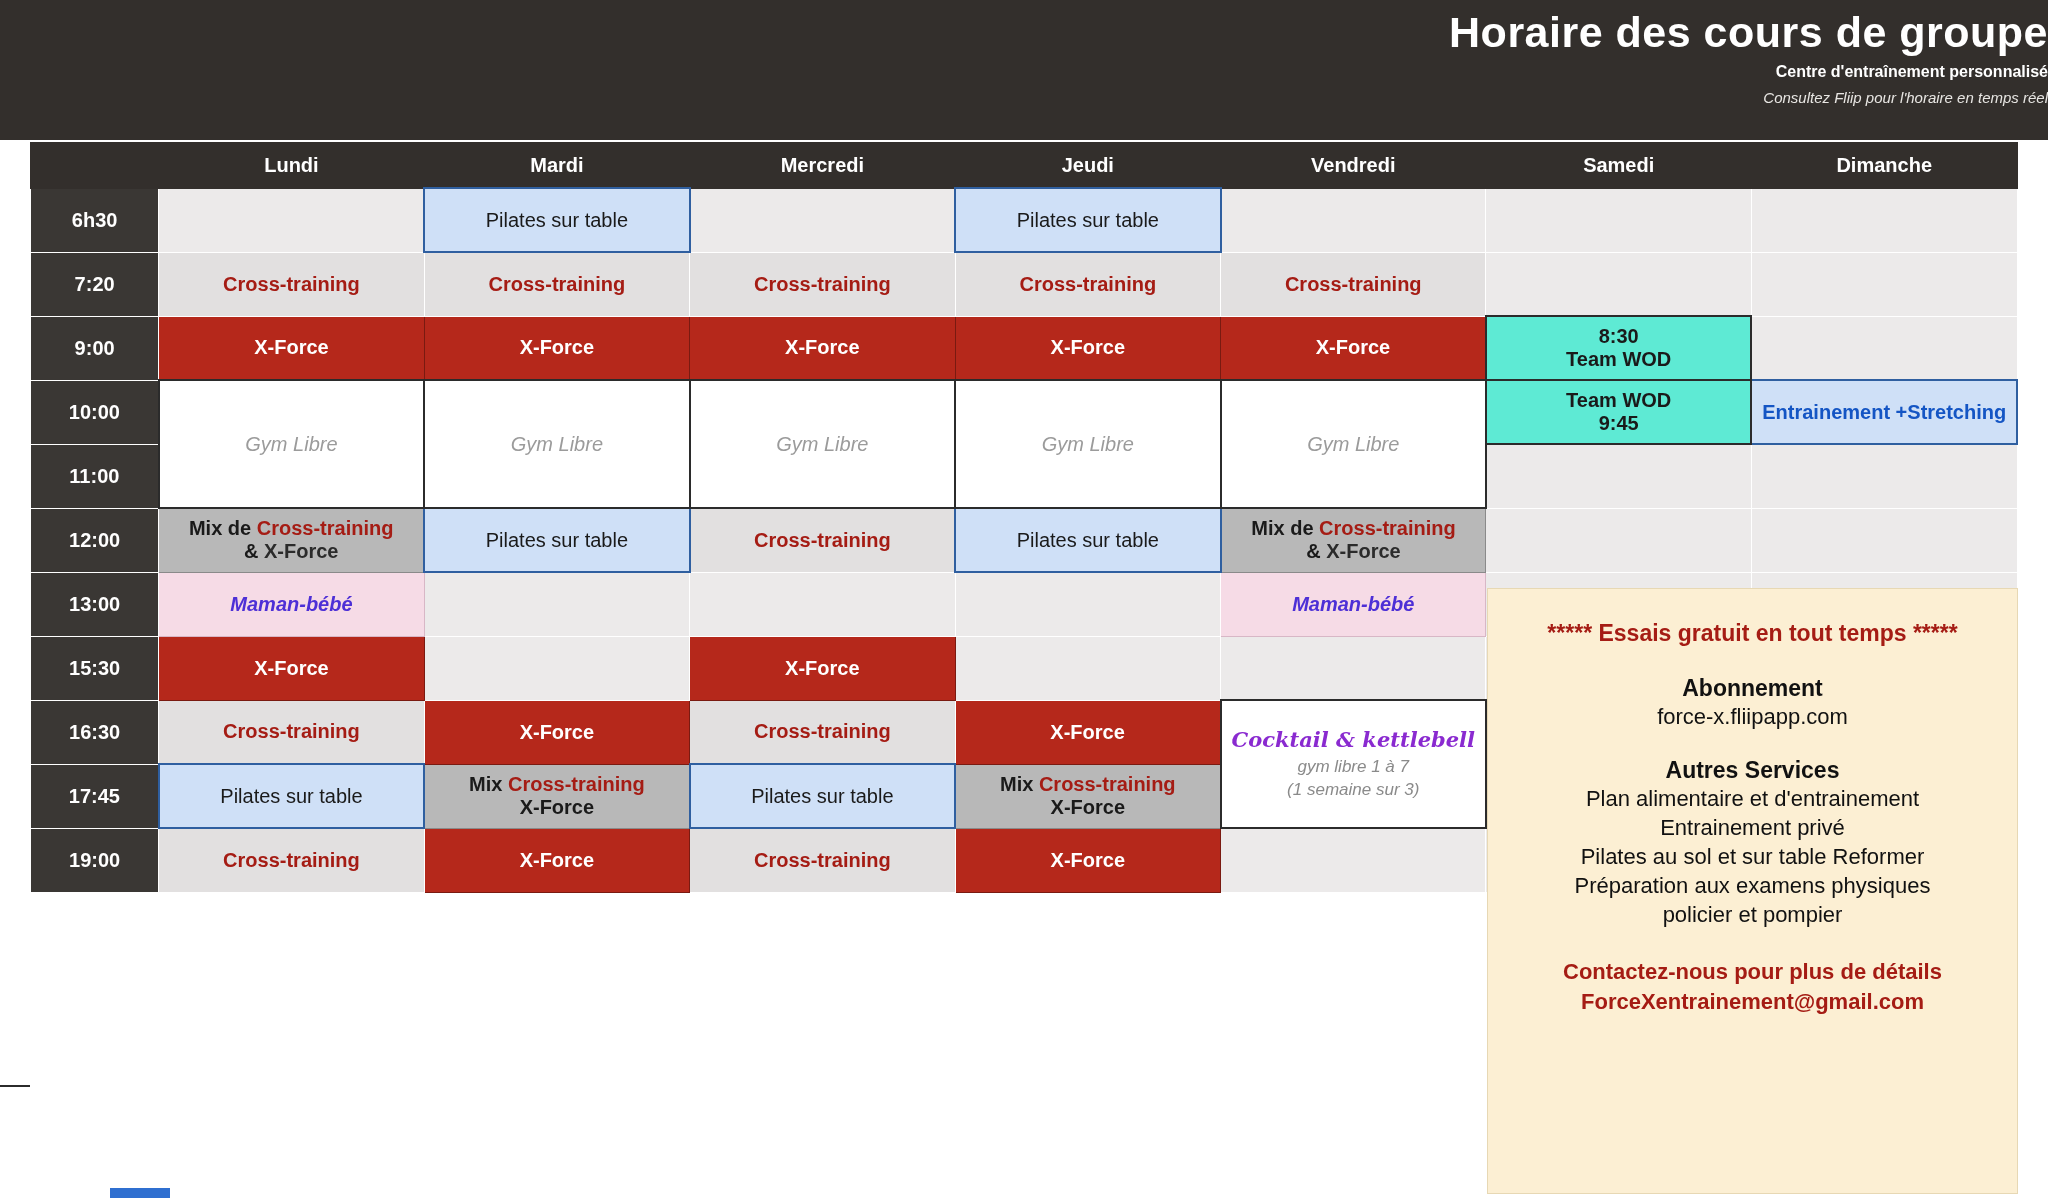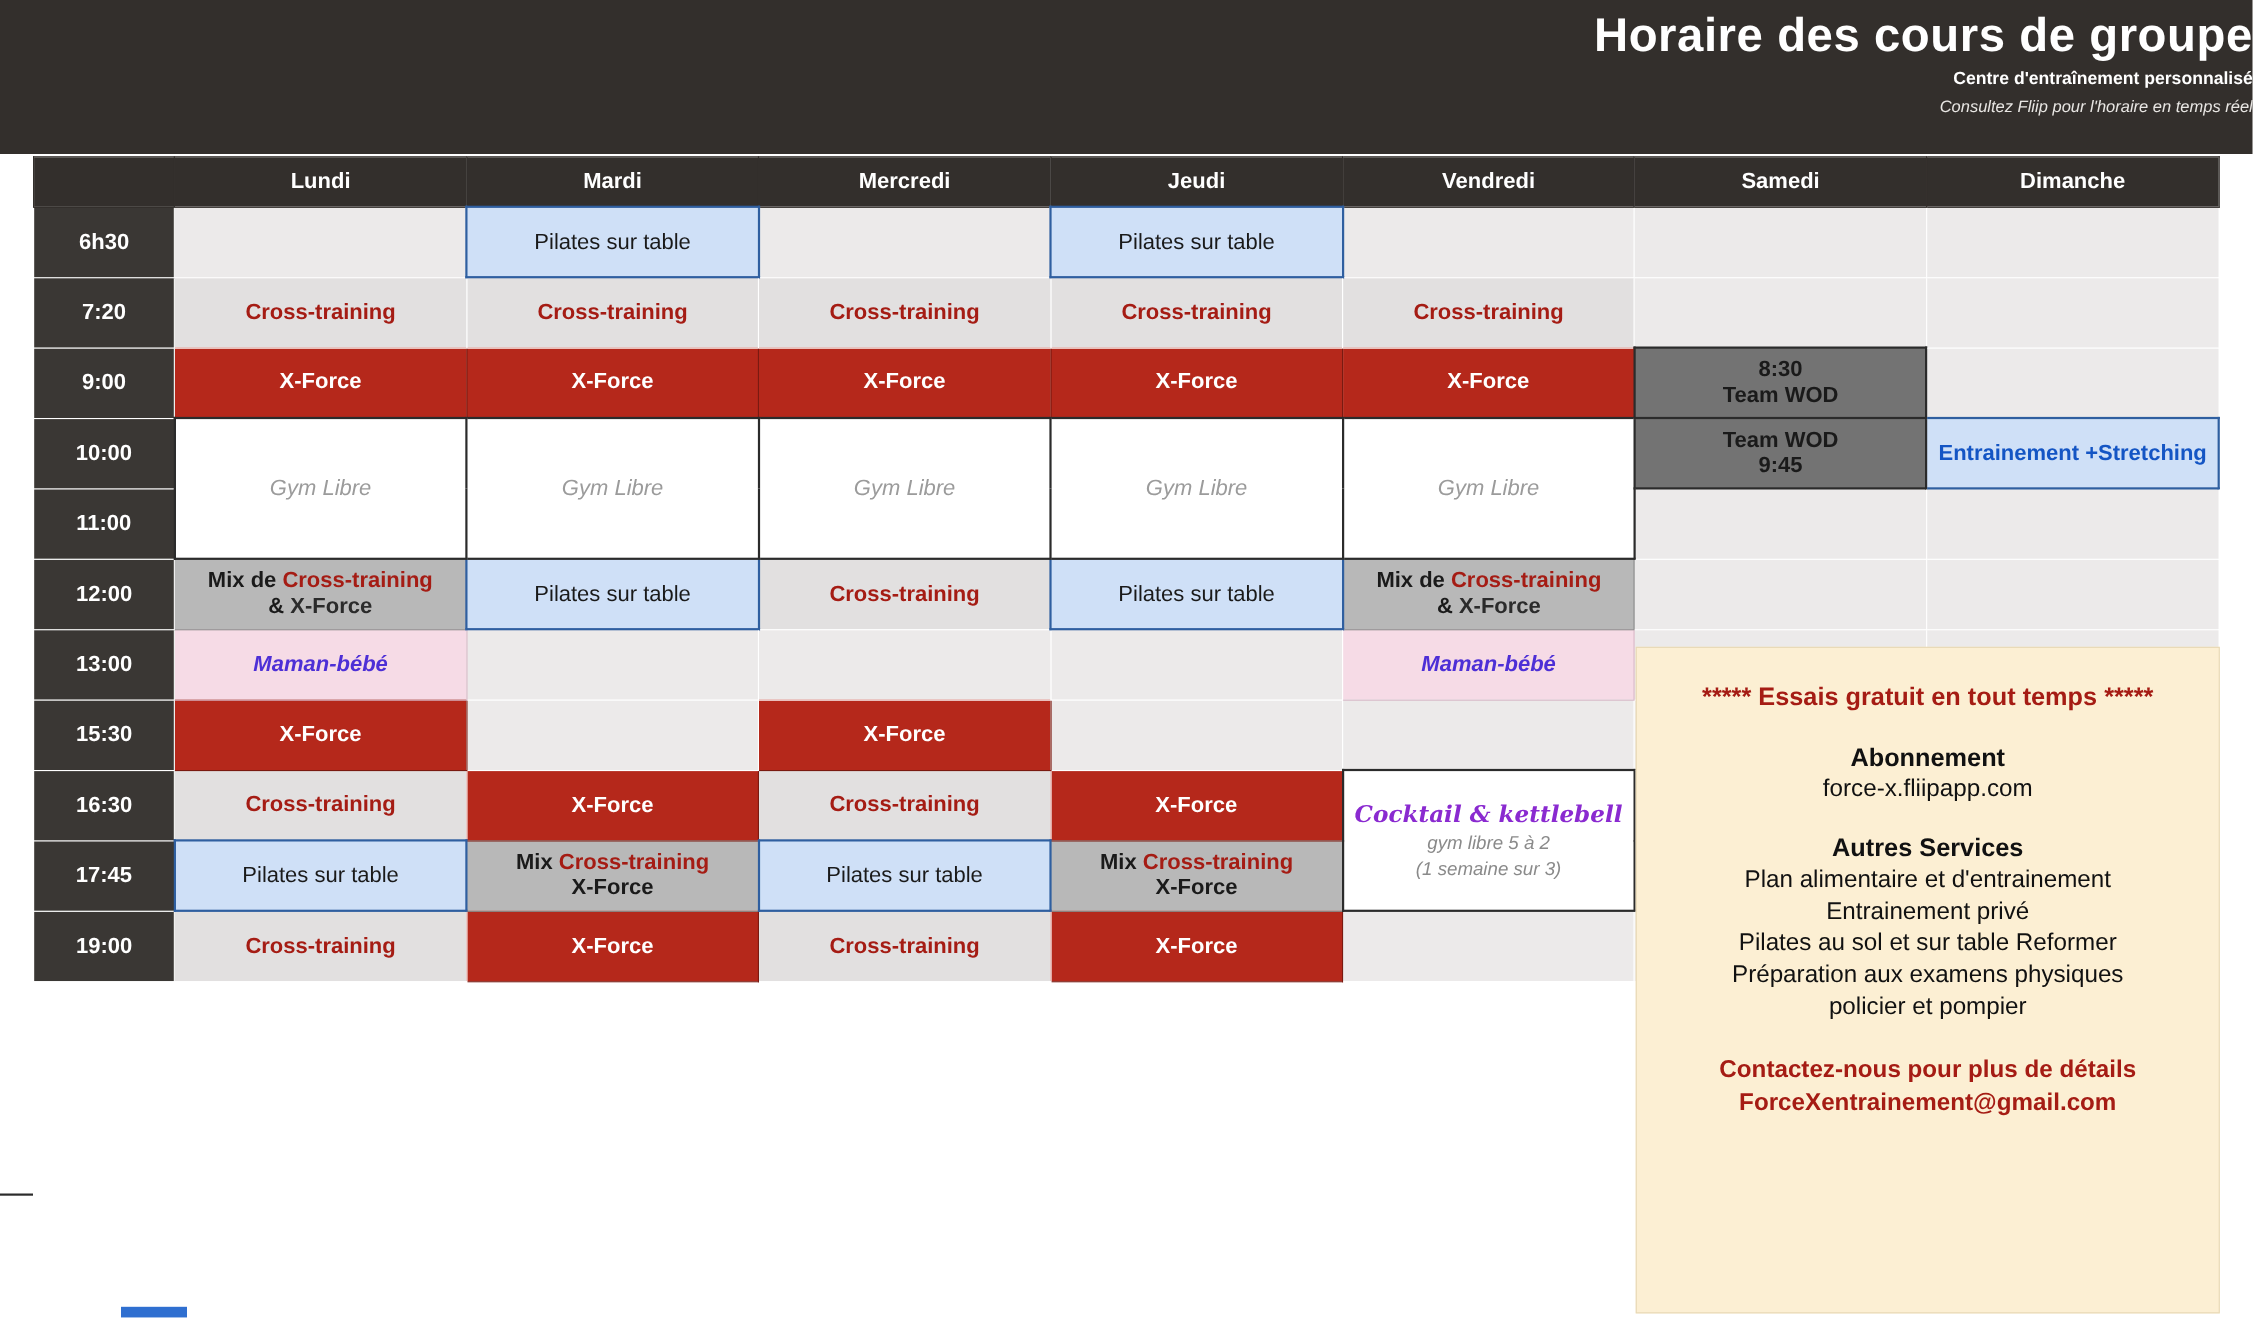--- a/index.html
+++ b/index.html
@@ -89,21 +89,21 @@
     padding: 2px 4px;
     box-sizing: border-box;
   }
 
   
   .c-empty   { background: #eceaea; }
   .c-pilates { background: #cfe0f7; color: #1a1a1a; border: 2px solid #2f5fa0 !important; }
   .c-cross   { background: #e2e0e0; color: #a51c14; font-weight: bold; }
   .c-xforce  { background: #b5281b; color: #ffffff; font-weight: bold; border: 1px solid #7a1a11 !important; }
   .c-gym     { background: #ffffff; color: #9b9b9b; font-style: italic; border: 2px solid #2b2b2b !important; }
-  .c-teamwod { background: #737373; color: #1a1a1a; font-weight: bold; border: 2px solid #2b2b2b !important; }
+  .c-teamwod { background: #5eead4; color: #1a1a1a; font-weight: bold; border: 2px solid #2b2b2b !important; }
   .c-muscu   { background: #cfe0f7; color: #1455c4; font-weight: bold; border: 2px solid #2f5fa0 !important; }
   .c-mix     { background: #b8b8b8; color: #1a1a1a; font-weight: bold; border: 1px solid #8a8a8a !important; }
   .c-maman   { background: #f6dbe6; color: #4d2fd6; font-style: italic; font-weight: bold; border: 1px solid #d8b7c6 !important; }
   .c-cocktail{ background: #ffffff; border: 2px solid #2b2b2b !important; }
 
   .mix-red  { color: #a51c14; }
   .mix-dark { color: #2b2b2b; }
 
   .cocktail-title {
     color: #8a2ad0;
@@ -309,21 +309,21 @@
 
         <tr>
           <td class="time">16:30</td>
           <td class="cell c-cross">Cross-training</td>
           <td class="cell c-xforce">X-Force</td>
           <td class="cell c-cross">Cross-training</td>
           <td class="cell c-xforce">X-Force</td>
           <td class="cell c-cocktail" rowspan="2">
             <div class="cocktail-title">Cocktail &amp; kettlebell</div>
             <div class="cocktail-sub">
-              <span>gym libre 5 à 2</span><br>
+              <span>gym libre 1 à 7</span><br>
               <span>(1 semaine sur 3)</span>
             </div>
           </td>
           <td class="cell c-empty"></td>
           <td class="cell c-empty"></td>
         </tr>
 
         <tr>
           <td class="time">17:45</td>
           <td class="cell c-pilates">Pilates sur table</td>

